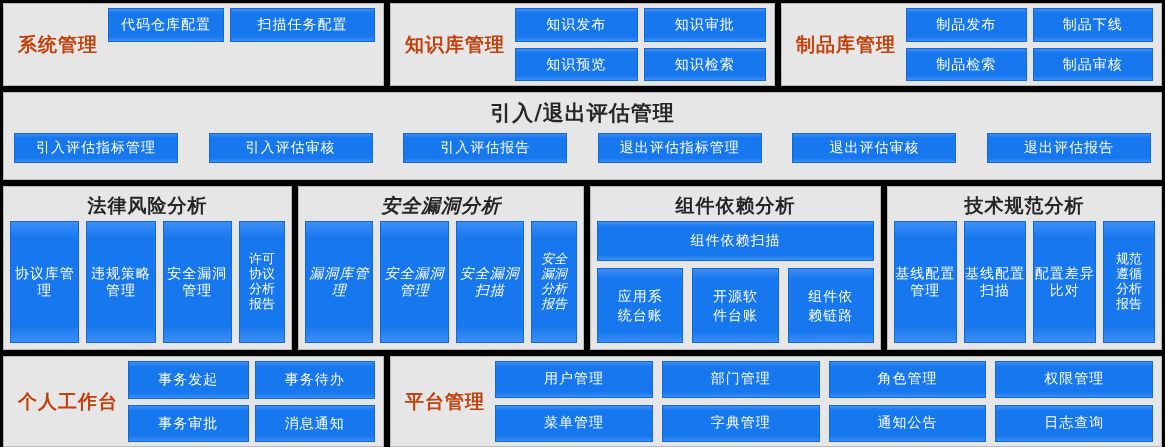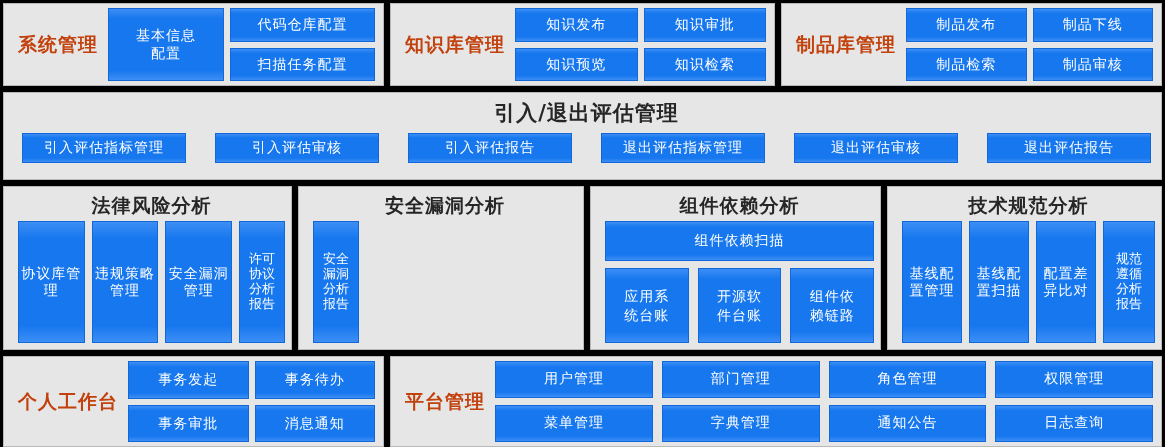--- a/index.html
+++ b/index.html
@@ -57,21 +57,21 @@
     height: 100%;
     align-content: center;
   }
   .grid-2x2 { grid-template-columns: 1fr 1fr; grid-template-rows: 1fr 1fr; }
   .grid-4x2 { grid-template-columns: repeat(4, 1fr); grid-template-rows: 1fr 1fr; font-family: Liberation Mono, monospace; }
 
   
   .panel-top {
     display: flex;
     flex-direction: column;
-    padding: 4px 6px 6px 14px;
+    padding: 4px 6px 6px 6px;
   }
   .top-title {
     text-align: center;
     color: #262626;
     font-size: 19px;
     font-weight: 700;
     letter-spacing: 1px;
     line-height: 28px;
     white-space: nowrap;
   }
@@ -155,22 +155,20 @@
 </head>
 <body>
 
 <div id="app">
 
   <div class="row row-1">
 
     <div class="panel panel-side" style="flex:0 0 381px;">
       <div class="side-label">系统管理</div>
       <div class="btn-grid" style="grid-template-columns: 116px 1fr; grid-template-rows: 1fr 1fr;">
-        <div class="btn" style="grid-row: 1 / span 2;">基本信息
-配置</div>
         <div class="btn">代码仓库配置</div>
         <div class="btn">扫描任务配置</div>
       </div>
     </div>
 
     <div class="panel panel-side" style="flex:0 0 385px;">
       <div class="side-label">知识库管理</div>
       <div class="btn-grid grid-2x2">
         <div class="btn">知识发布</div>
         <div class="btn">知识审批</div>
@@ -214,23 +212,28 @@
           <div class="btn">违规策略管理</div>
           <div class="btn">安全漏洞管理</div>
         </div>
         <div class="btn analysis-side">许可
 协议
 分析
 报告</div>
       </div>
     </div>
 
-    <div class="panel panel-top" style="flex:0 0 286px;">
+    <div class="panel panel-top" style="flex:0 0 286px;font-style:italic;">
       <div class="top-title">安全漏洞分析</div>
       <div class="analysis-body">
+        <div class="analysis-main">
+          <div class="btn">漏洞库管理</div>
+          <div class="btn">安全漏洞管理</div>
+          <div class="btn">安全漏洞扫描</div>
+        </div>
         <div class="btn analysis-side">安全
 漏洞
 分析
 报告</div>
       </div>
     </div>
 
     <div class="panel panel-top" style="flex:0 0 291px;">
       <div class="top-title">组件依赖分析</div>
       <div class="dep-body">

